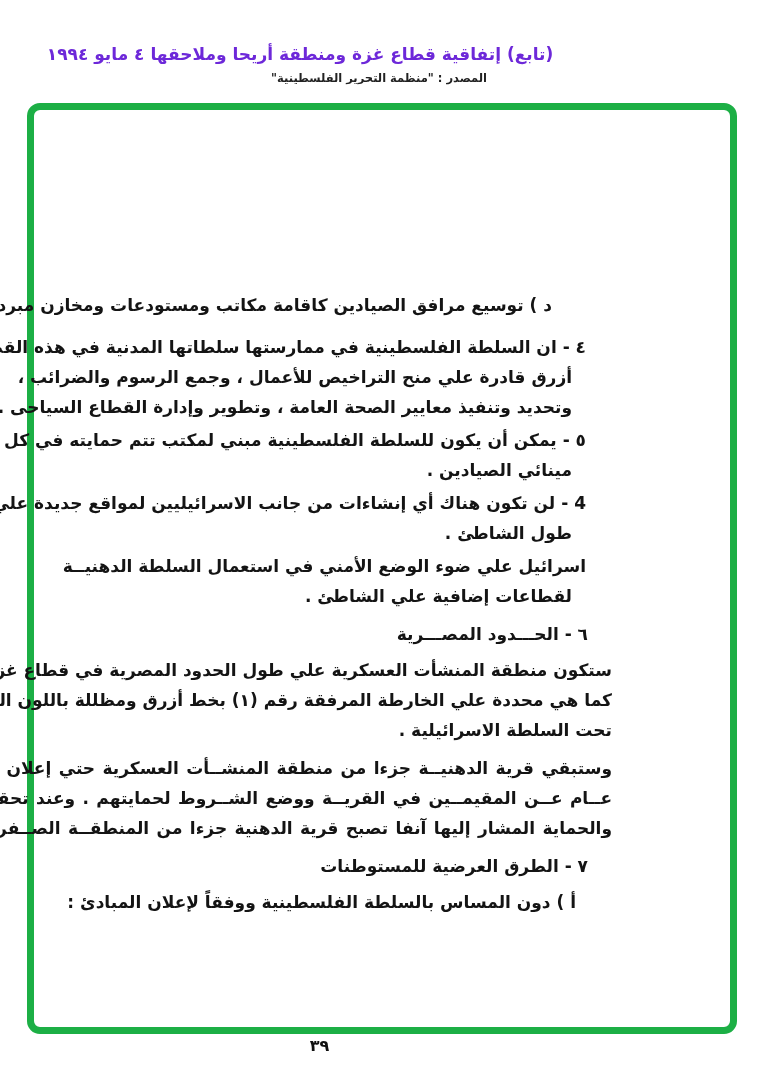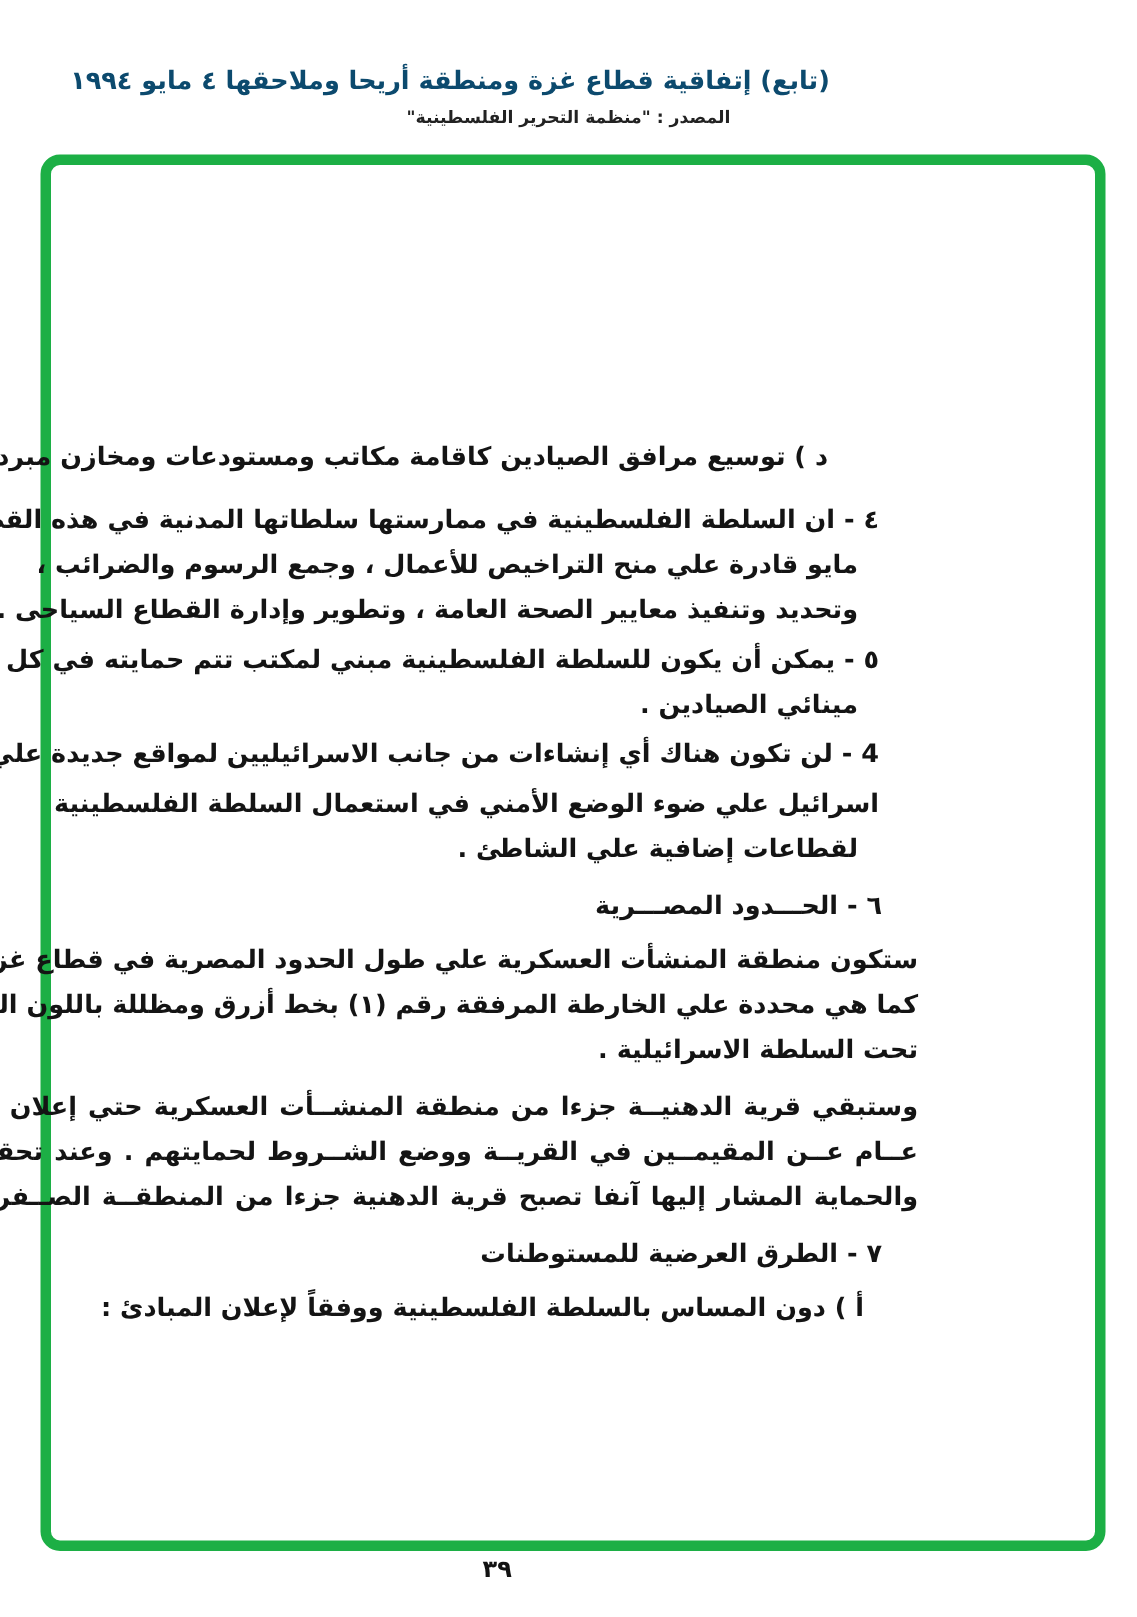--- a/index.html
+++ b/index.html
@@ -8,21 +8,21 @@
     position:relative;
     background:#ffffff;
     font-family:"DejaVu Sans", sans-serif;
     color:#161616;
     overflow:hidden;
   }
   .header-title {
     position:absolute; top:42px; left:0; width:600px;
     text-align:center; direction:rtl;
     font-size:17px; font-weight:bold; line-height:24px;
-    color:#0c4a6e;
+    color:#6d28d9;
   }
   .header-source {
     position:absolute; top:70px; left:0; width:758px;
     text-align:center; direction:rtl;
     font-size:11.5px; font-weight:bold; line-height:16px;
     color:#222;
   }
   .doc-frame {
     position:absolute; left:27px; top:103px;
     width:710px; height:931px;
@@ -42,55 +42,56 @@
   .b-subd .line { padding-right:60px; }
   .b-item .line { padding-right:40px; }
   .b-item .line:first-child { padding-right:26px; }
   .b-head { margin-top:8px; margin-bottom:6px; }
   .b-head .line { padding-right:24px; }
   .b-para { margin-bottom:8px; }
   .b-para .line { padding-right:0; }
   .b-para2 .line { word-spacing:1.5px; }
   .b-suba .line { padding-right:36px; }
   .page-number {
-    position:absolute; top:1036px; left:12px; width:639px;
+    position:absolute; top:1036px; left:0; width:639px;
     text-align:center;
     font-size:16px; font-weight:bold; color:#111;
   }
 </style>
 </head>
 <body>
 
 <div class="header-title">(تابع) إتفاقية قطاع غزة ومنطقة أريحا وملاحقها ٤ مايو ١٩٩٤</div>
 <div class="header-source">المصدر :  "منظمة التحرير الفلسطينية"</div>
 
 <div class="doc-frame">
   <div class="doc-body">
 
     <div class="blk b-subd">
       <div class="line">د ) توسيع مرافق الصيادين كاقامة مكاتب ومستودعات ومخازن مبردة .</div>
     </div>
 
     <div class="blk b-item">
       <div class="line">٤ - ان السلطة الفلسطينية في ممارستها سلطاتها المدنية في هذه القطاعات</div>
-      <div class="line">مايو قادرة علي منح التراخيص للأعمال ، وجمع الرسوم والضرائب ،</div>
+      <div class="line">أزرق قادرة علي منح التراخيص للأعمال ، وجمع الرسوم والضرائب ،</div>
       <div class="line">وتحديد وتنفيذ معايير الصحة العامة ، وتطوير وإدارة القطاع السياحى .</div>
     </div>
 
     <div class="blk b-item">
       <div class="line">٥ - يمكن أن يكون للسلطة الفلسطينية مبني لمكتب تتم حمايته في كل من</div>
       <div class="line">مينائي الصيادين .</div>
     </div>
 
     <div class="blk b-item">
       <div class="line">4 - لن تكون هناك أي إنشاءات من جانب الاسرائيليين لمواقع جديدة علي</div>
+      <div class="line">طول الشاطئ .</div>
     </div>
 
     <div class="blk b-item">
-      <div class="line">اسرائيل علي ضوء الوضع الأمني في استعمال السلطة الفلسطينية</div>
+      <div class="line">اسرائيل علي ضوء الوضع الأمني في استعمال السلطة الدهنيــة</div>
       <div class="line">لقطاعات إضافية علي الشاطئ .</div>
     </div>
 
     <div class="blk b-head">
       <div class="line">٦ - الحـــدود المصـــرية</div>
     </div>
 
     <div class="blk b-para">
       <div class="line">ستكون منطقة المنشأت العسكرية علي طول الحدود المصرية في قطاع غزة ،</div>
       <div class="line">كما هي محددة علي الخارطة المرفقة رقم (١) بخط أزرق ومظللة باللون الوردي ،</div>

